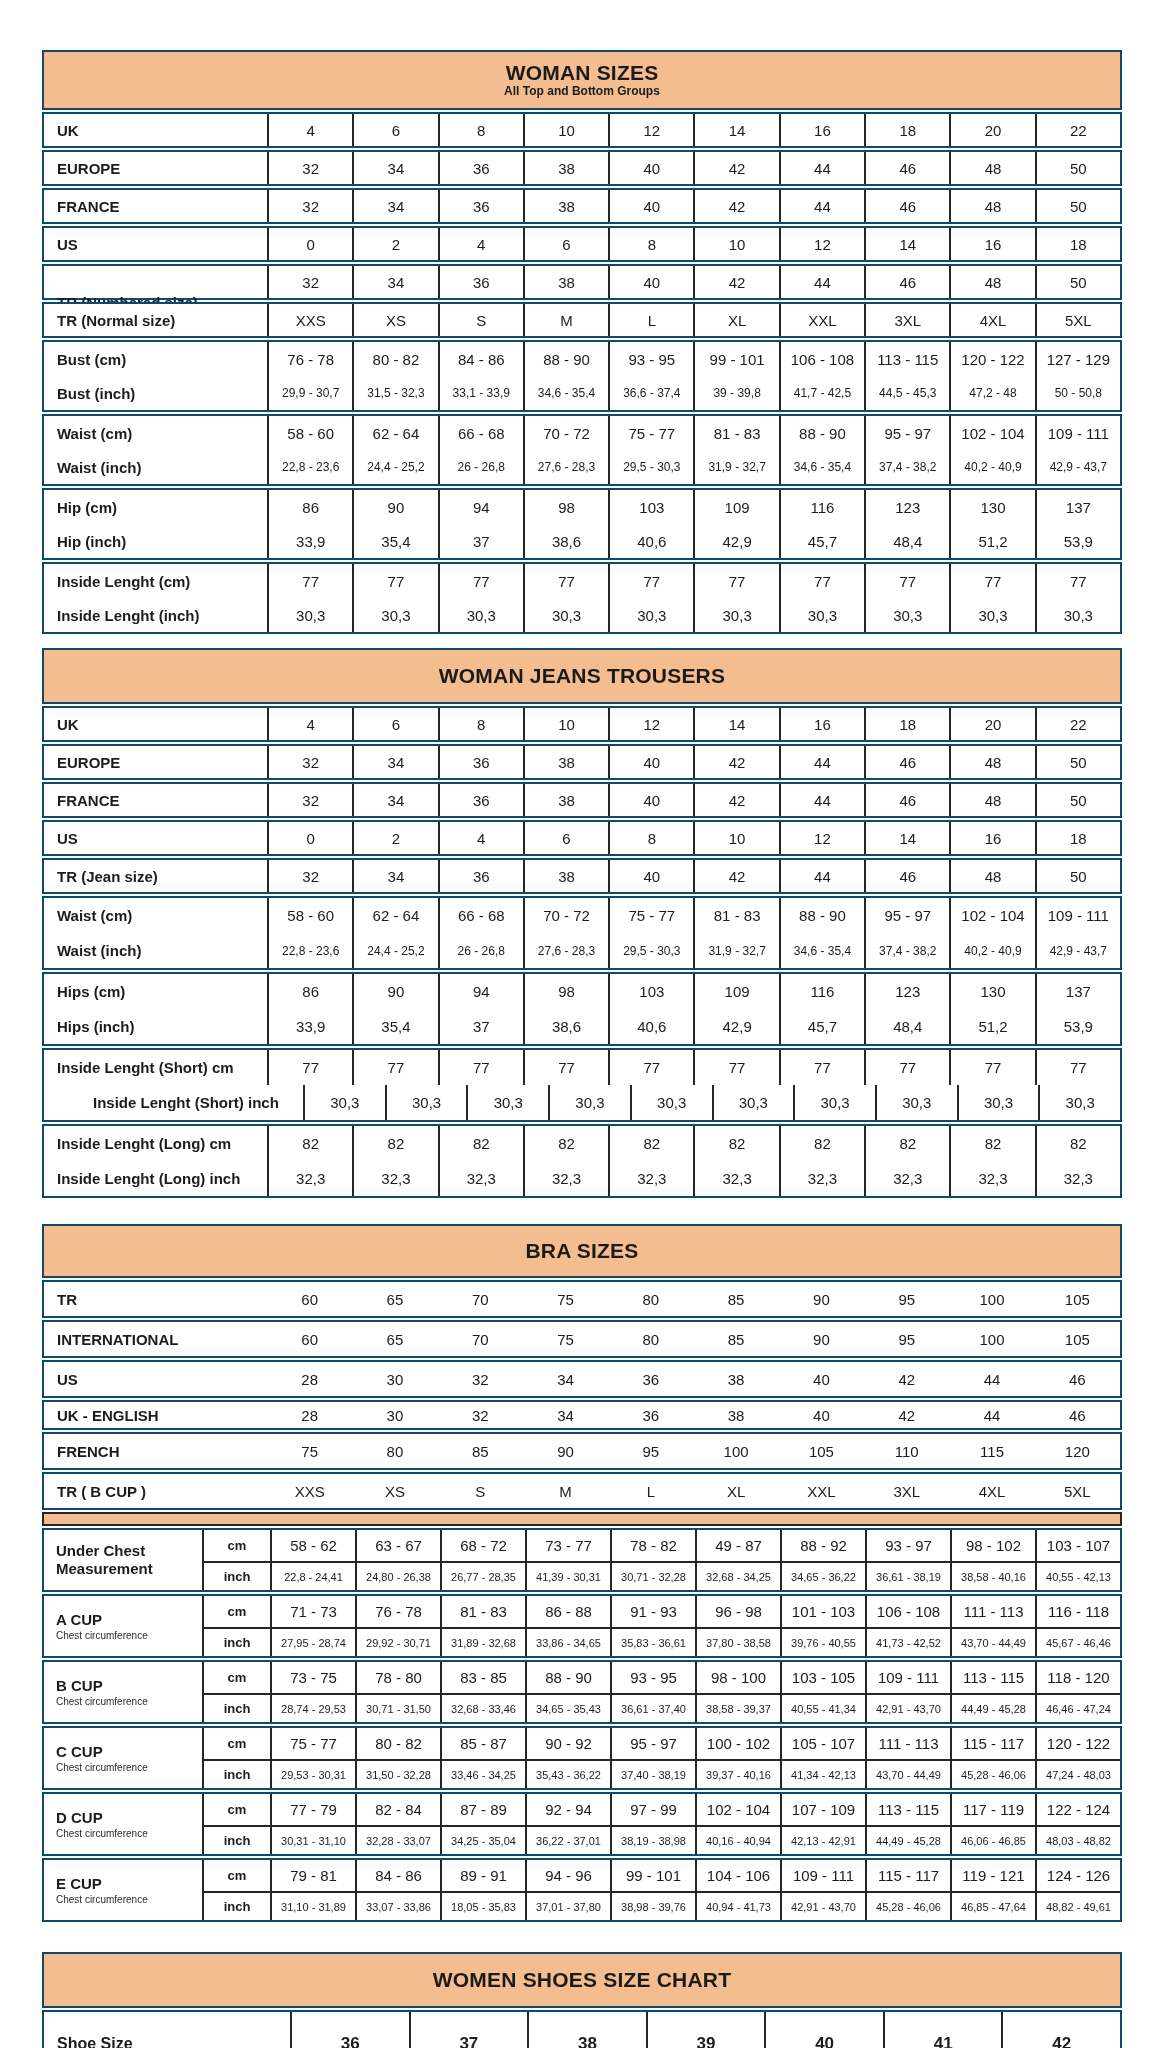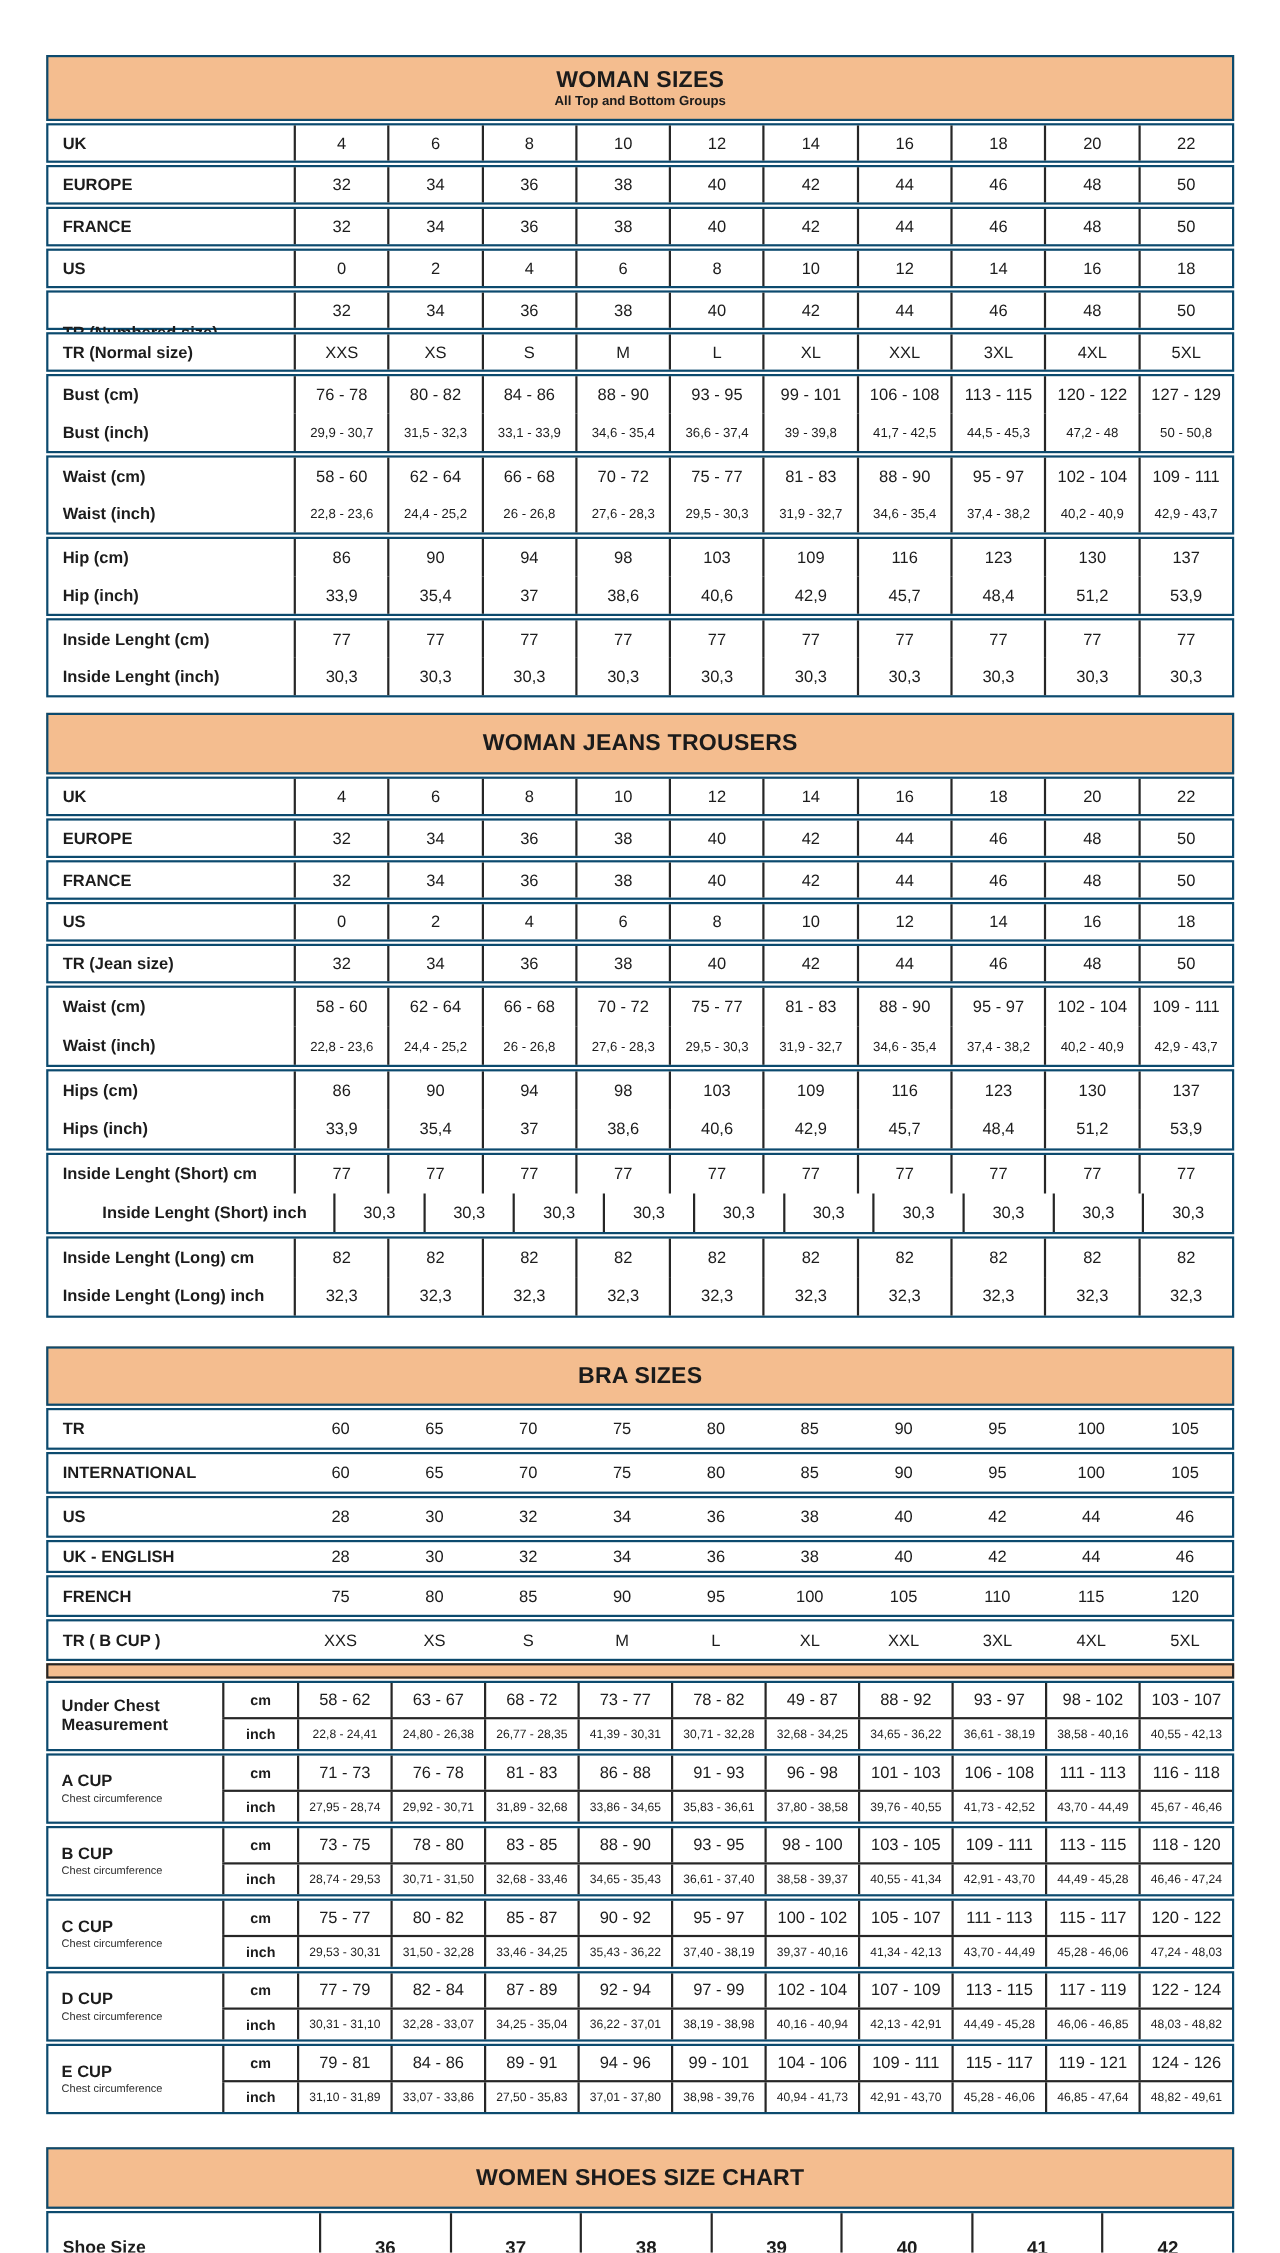--- a/index.html
+++ b/index.html
@@ -824,21 +824,21 @@
                 <div class="vc">115 - 117</div>
                 <div class="vc">119 - 121</div>
                 <div class="vc">124 - 126</div>
               </div>
             </div>
             <div class="cuprow small">
               <div class="unit">inch</div>
               <div class="vals">
                 <div class="vc">31,10 - 31,89</div>
                 <div class="vc">33,07 - 33,86</div>
-                <div class="vc">27,50 - 35,83</div>
+                <div class="vc">18,05 - 35,83</div>
                 <div class="vc">37,01 - 37,80</div>
                 <div class="vc">38,98 - 39,76</div>
                 <div class="vc">40,94 - 41,73</div>
                 <div class="vc">42,91 - 43,70</div>
                 <div class="vc">45,28 - 46,06</div>
                 <div class="vc">46,85 - 47,64</div>
                 <div class="vc">48,82 - 49,61</div>
               </div>
             </div>
           </div>

